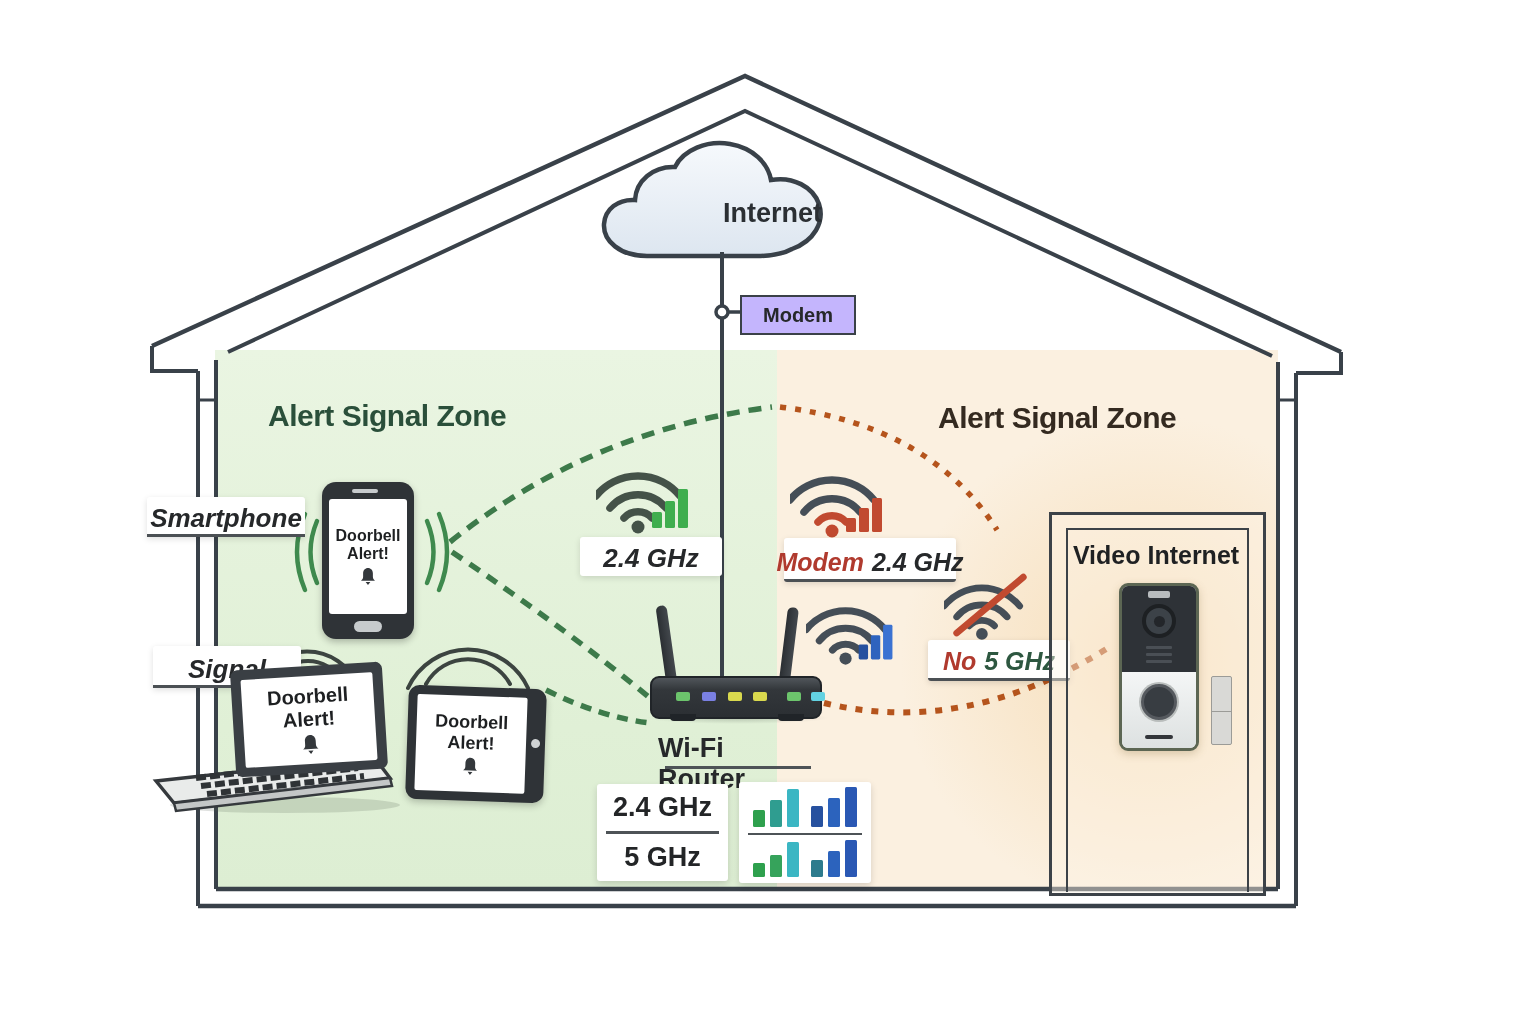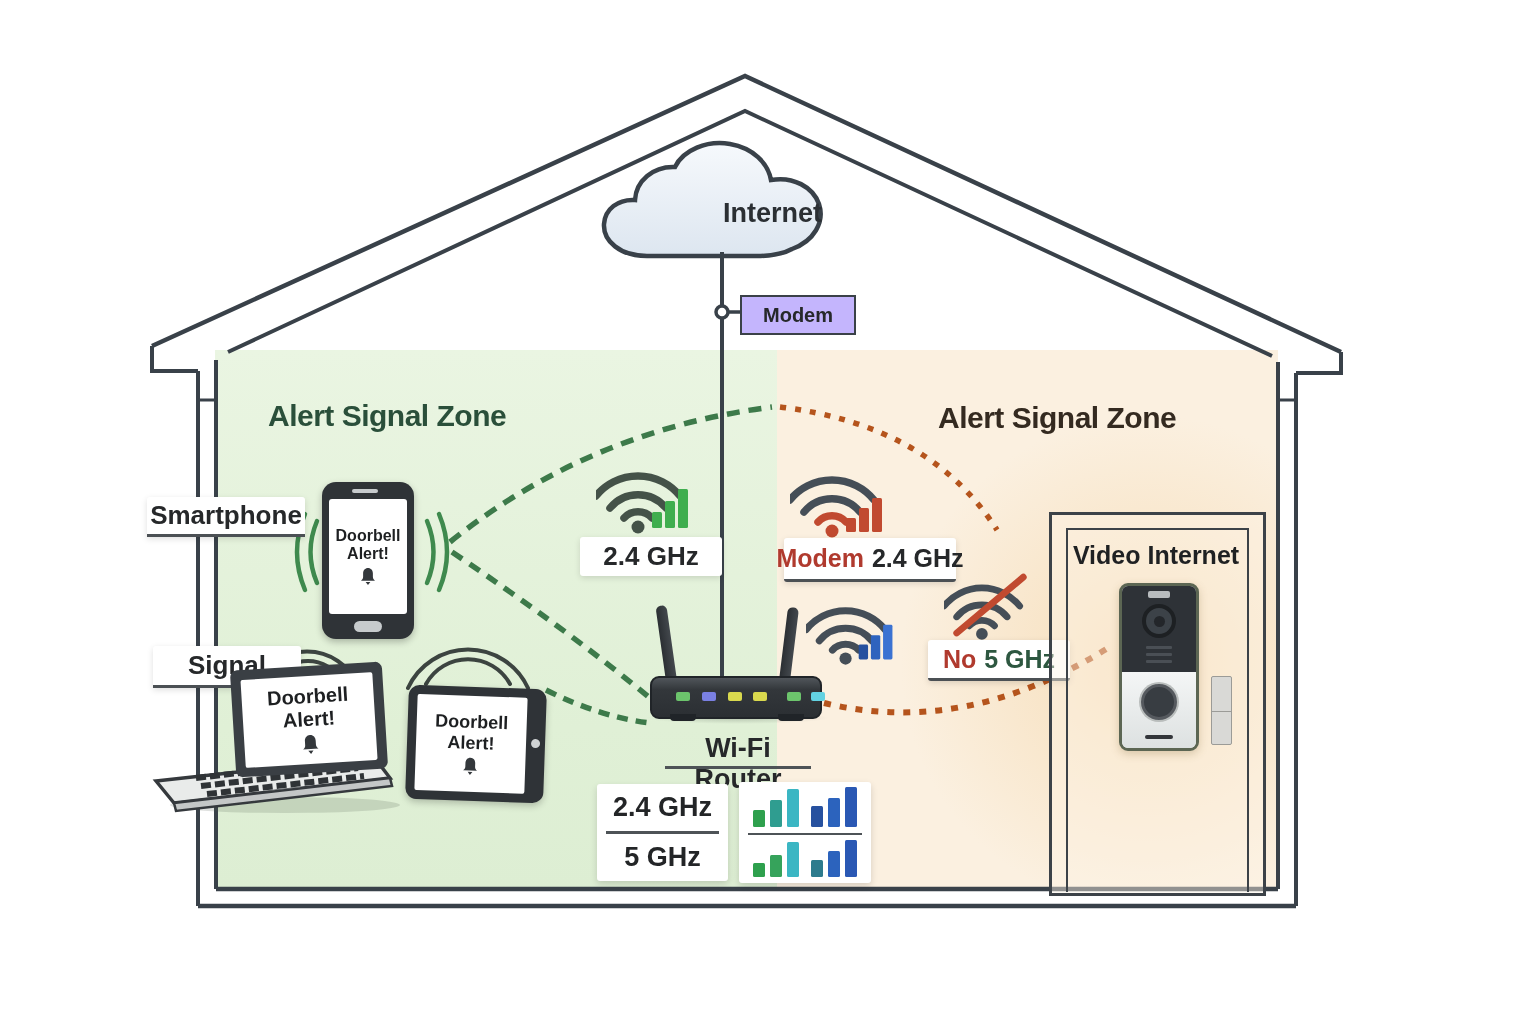--- a/index.html
+++ b/index.html
@@ -24,22 +24,22 @@
   .zone-title.strong{left:268px;top:399px;color:var(--strong-title,#2a4f3a);}
   .zone-title.weak{left:938px;top:401px;color:var(--weak-title,#342a20);}
 
   
   svg.layer{position:absolute;left:0;top:0;}
 
   
   .label-box{
     position:absolute;background:#ffffff;border-radius:3px;
     box-shadow:0 2px 6px rgba(0,0,0,0.13);
-    display:flex;align-items:center;justify-content:center;
-    font-weight:bold;color:#26282a;white-space:nowrap;
+    display:flex;align-items:flex-end;justify-content:center;
+    font-weight:bold;color:#26282a;white-space:nowrap;font-style:italic;
   }
   .label-box.underlined{border-bottom:3px solid #4b5054;}
   .txt-red{color:var(--alert-red,#b03a2e);margin-right:8px;}
   .txt-green{color:var(--band-dark-green,#2d5740);}
 
   
   .internet-label{position:absolute;left:622px;top:198px;width:200px;text-align:right;
     font-size:27px;font-weight:bold;color:#2b2f33;}
   .modem-box{position:absolute;left:740px;top:295px;width:112px;height:36px;
     background:#c4b5fd;border:2.5px solid #3a4148;display:flex;align-items:center;justify-content:center;
@@ -83,21 +83,21 @@
   .router-body{position:absolute;left:650px;top:676px;width:168px;height:39px;
     background:linear-gradient(180deg,#50555a 0%,#33373b 30%,#2b2f33 100%);
     border:2px solid #202428;border-radius:9px;}
   .antenna{position:absolute;width:11px;background:linear-gradient(90deg,#2b2f33,#43484d);
     border-radius:5px 5px 2px 2px;transform-origin:bottom center;}
   .antenna.left{left:666px;top:605px;height:76px;transform:rotate(-8deg);}
   .antenna.right{left:779px;top:607px;height:74px;transform:rotate(7deg);}
   .led{position:absolute;top:692px;width:14px;height:9px;border-radius:2px;}
   .foot{position:absolute;top:714px;width:26px;height:7px;background:#202428;border-radius:0 0 4px 4px;}
   .shadow{position:absolute;background:radial-gradient(ellipse at center,rgba(80,90,80,0.28) 0%,rgba(80,90,80,0) 70%);}
-  .router-label{position:absolute;left:658px;top:733px;width:160px;text-align:center;
+  .router-label{position:absolute;left:658px;top:733px;width:160px;text-align:left;
     font-size:27px;font-weight:bold;color:#26282a;}
   .router-underline{position:absolute;left:665px;top:766px;width:146px;height:3px;background:#4e5357;}
 
   
   .wifi-icon{position:absolute;}
 
   
   .sig-label{font-size:26px;padding:2px 10px;}
   .sig-strong{left:580px;top:537px;width:122px;height:35px;}
   .sig-weak{left:784px;top:538px;width:152px;height:37px;font-size:25px;}

